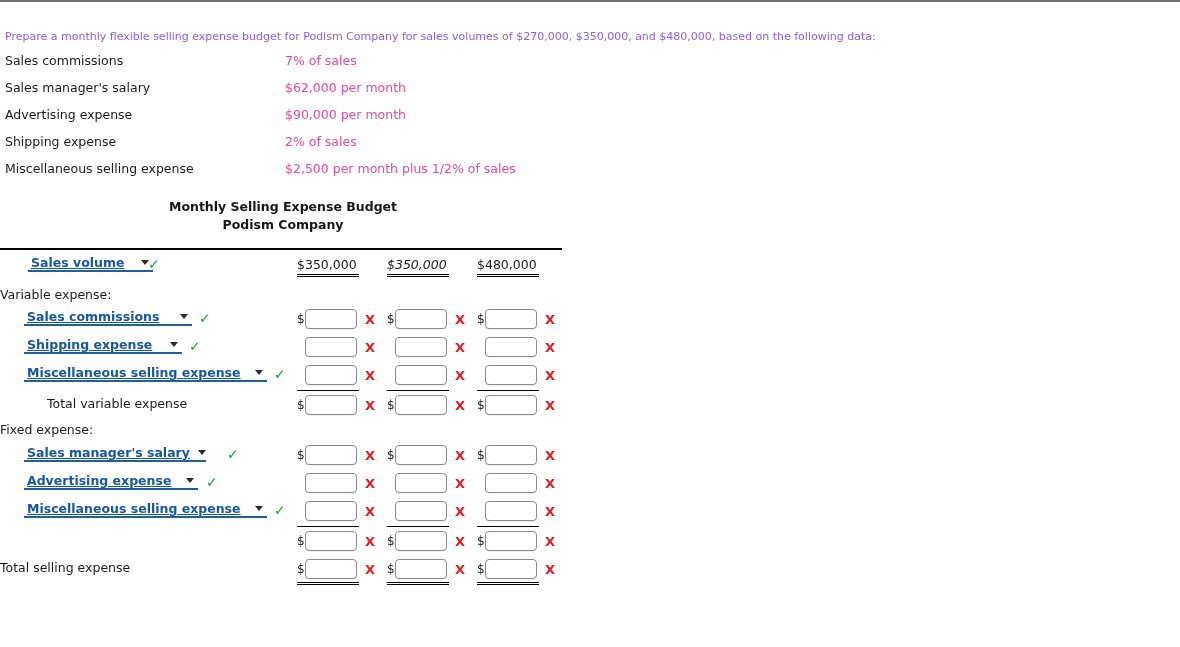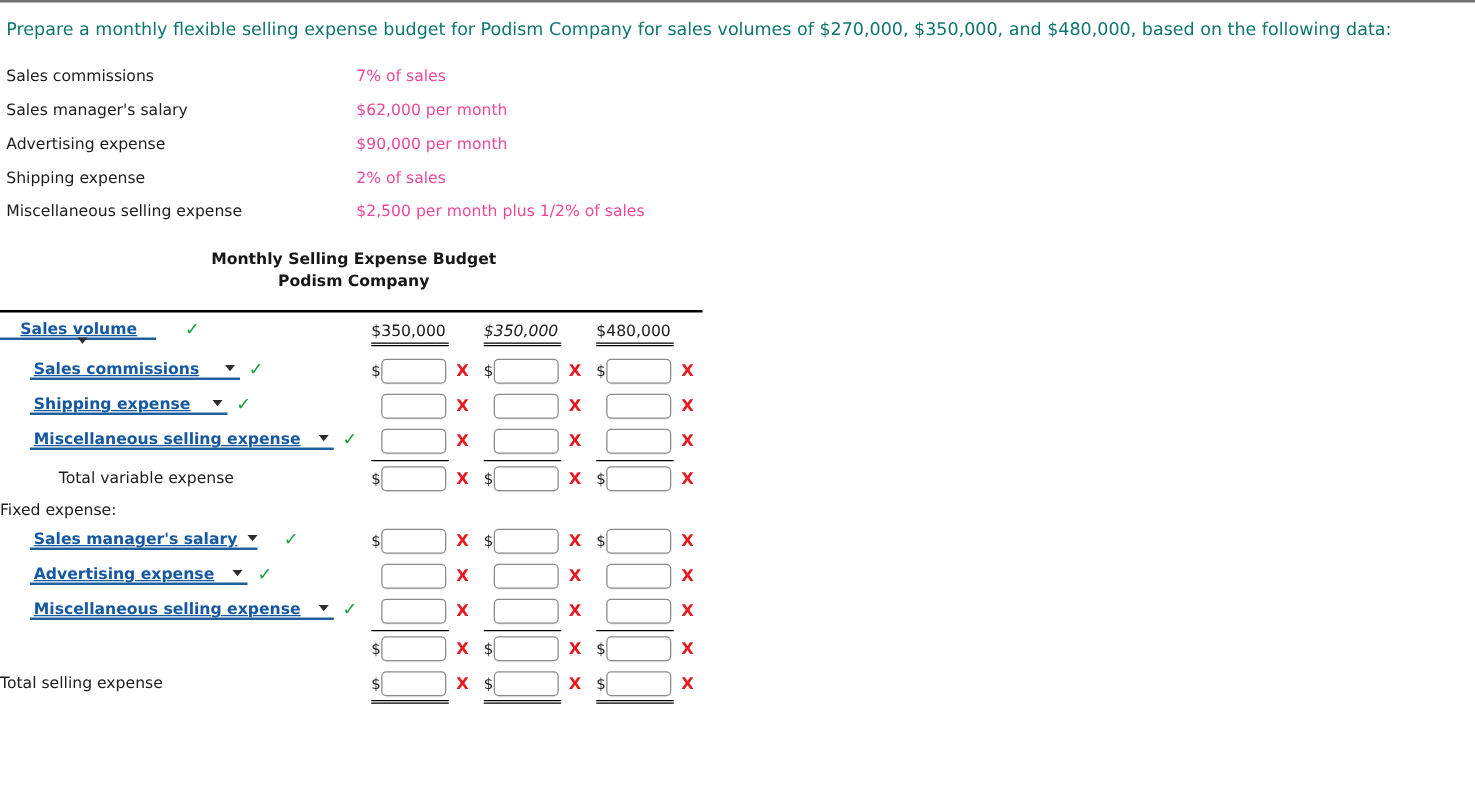--- a/index.html
+++ b/index.html
@@ -16,23 +16,23 @@
     color: #1a1a1a;
     position: relative;
     overflow: hidden;
     border-top: 2px solid #6f6f6f;
   }
 
   
   .prompt {
     position: absolute;
     left: 5px;
-    top: 14px;
-    font-size: 14px;
-    color: #0f766e;
+    top: 28px;
+    font-size: 11px;
+    color: #8b5cf6;
     white-space: nowrap;
   }
 
   
   .given {
     position: absolute;
     left: 5px;
     top: 45px;
     width: 700px;
   }
@@ -238,36 +238,39 @@
 <div class="stmt-title">
   <div>Monthly Selling Expense Budget</div>
   <div>Podism Company</div>
 </div>
 
 <div class="sheet">
 
   <div class="topline"></div>
 
   <div class="row">
-    <div class="dd" style="left:0; top:5px; width:125px;flex-direction:column;">
+    <div class="dd" style="left:28px; top:5px; width:125px;">
       <span class="dd-text">Sales volume</span>
       <span class="dd-arrow"></span>
     </div>
     <span class="check" style="left:148px; top:7px;">✓</span>
 
     <div class="hdrnum h1">$350,000</div>
     <div class="hdrnum h2">$350,000</div>
     <div class="hdrnum h3">$480,000</div>
   </div>
   <div style="position:relative;height:5px;">
     <div class="rule dbl r1" style="top:-4px;"></div>
     <div class="rule dbl r2" style="top:-4px;"></div>
     <div class="rule dbl r3" style="top:-4px;"></div>
   </div>
 
+  <div class="row" style="height:22px;">
+    <div class="rowlabel" style="height:22px;">Variable expense:</div>
+  </div>
 
   <div class="row">
     <div class="dd" style="left:24px; top:4px; width:168px;">
       <span class="dd-text">Sales commissions</span>
       <span class="dd-arrow"></span>
     </div>
     <span class="check" style="left:199px; top:6px;">✓</span>
     <div class="cell c1">
       <span class="dollar">$</span>
       <input class="cellinput" type="text" value="" style="">

